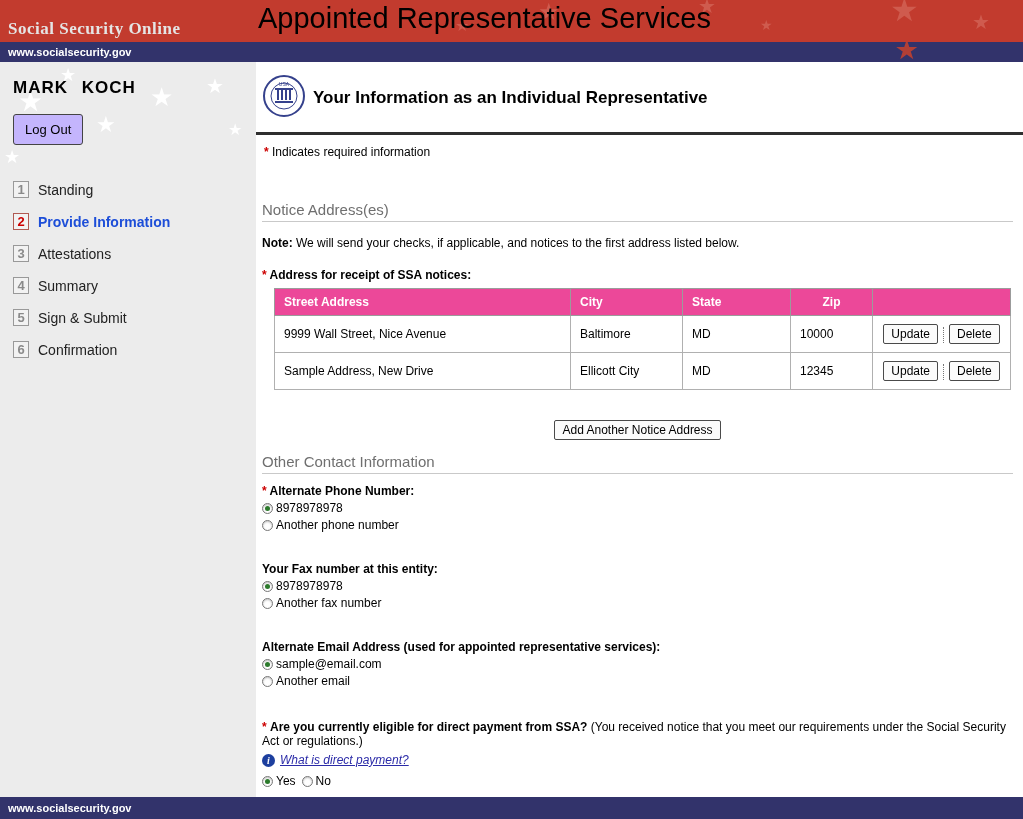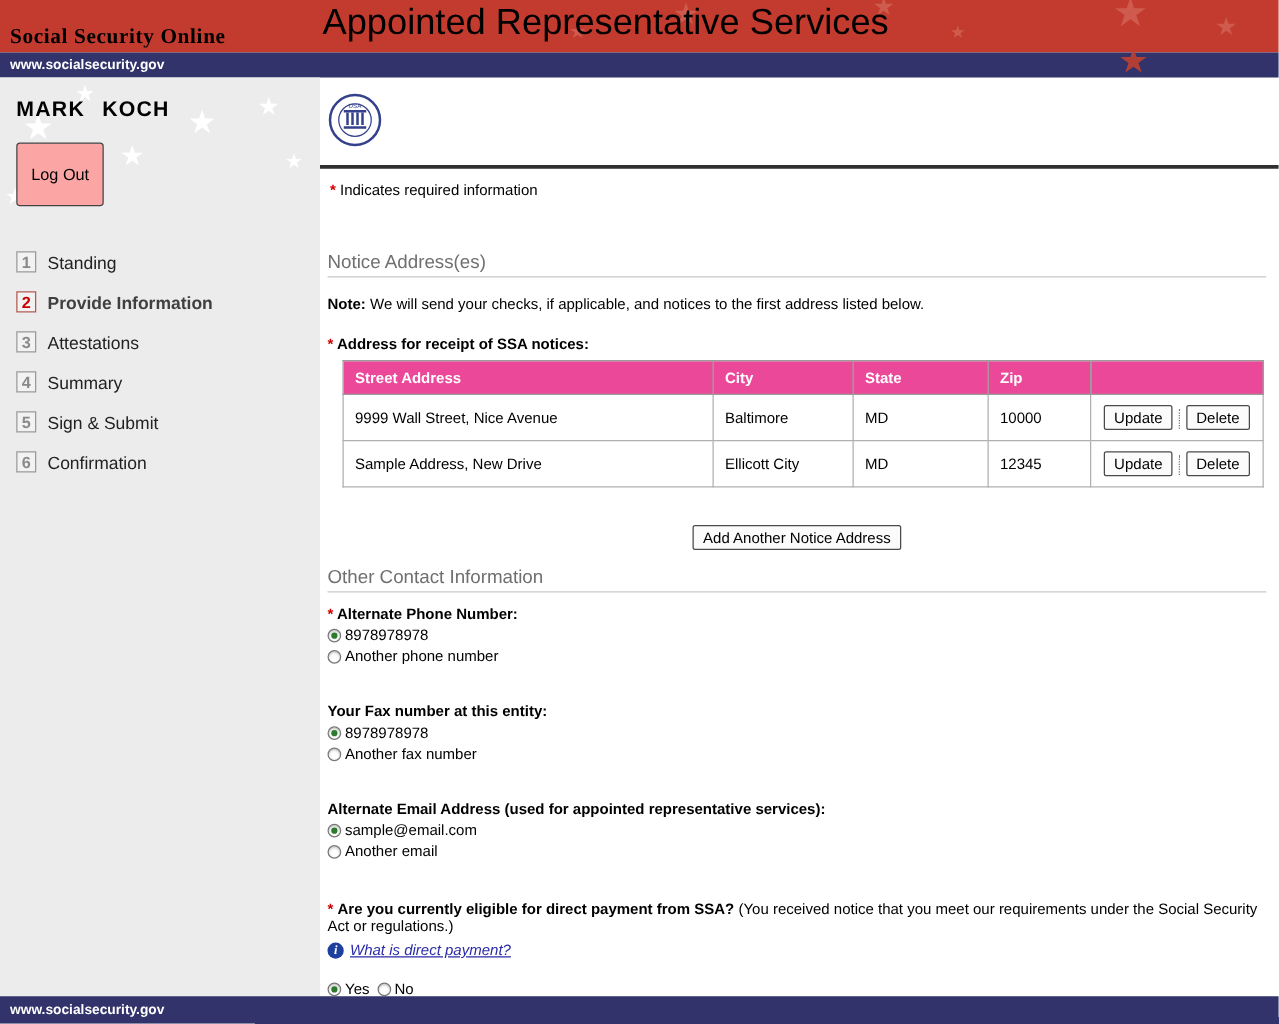--- a/index.html
+++ b/index.html
@@ -6,21 +6,21 @@
   html,body { margin:0; padding:0; }
   body {
     width:1023px; height:819px; position:relative; overflow:hidden;
     font-family:"Liberation Sans", sans-serif; background:#fff; color:#000;
   }
   
   .banner { position:relative; height:42px; background:#c23b2e; overflow:hidden; }
   .star { position:absolute; pointer-events:none; line-height:1; }
   .banner .star { color:#cf5b4e; }
   .brand {
-    position:absolute; left:8px; bottom:3px; color:#000000; z-index:2;
+    position:absolute; left:8px; bottom:3px; color:#e5e5e5; z-index:2;
     font-family:"Liberation Serif", serif; font-size:17px; font-weight:bold; letter-spacing:.5px;
   }
   .banner-title {
     position:absolute; left:258px; top:2px; color:#000000; z-index:2;
     font-family:Liberation Sans, sans-serif; font-size:29px; font-weight:normal;
   }
   .urlbar {
     height:20px; background:#32336b; color:#fff; position:relative; overflow:hidden;
     font-size:11px; font-weight:bold; line-height:20px; padding-left:8px;
   }
@@ -28,51 +28,51 @@
   
   .layout { display:flex; height:735px; }
   .sidebar {
     flex:0 0 256px; width:256px; background:#ececec; position:relative;
     padding:16px 0 0 13px;
   }
   .sidebar .star { color:#ffffff; }
   .user-name { position:relative; z-index:1; font-size:17px; font-weight:bold; letter-spacing:1px; word-spacing:8px; }
   .logout {
     position:relative; z-index:1; margin-top:16px; font-family:inherit; font-size:13px;
-    padding:17px 11px; background:#fca5a5; border:1px solid #444; border-radius:3px; cursor:pointer;
+    padding:7px 11px; background:#c4b5fd; border:1px solid #444; border-radius:3px; cursor:pointer;
   }
   .steps { list-style:none; margin:36px 0 0; padding:0; position:relative; z-index:1; }
   .step { display:flex; align-items:center; gap:9px; margin-bottom:15px; font-size:14px; color:#222; }
   .step-num {
     display:inline-block; min-width:16px; text-align:center; border:1px solid #999;
     color:#8a8a8a; font-size:13px; font-weight:bold; padding:0 3px; background:#f2f2f2;
   }
   .step[data-active="true"] .step-num { color:#c00; border-color:#b05a52; }
-  .step[data-active="true"] .step-label { font-weight:bold; color:#404040; }
+  .step[data-active="true"] .step-label { font-weight:bold; color:#1d4ed8; }
   
   .main { flex:1; position:relative; padding:0 10px 0 6px; font-size:12px; }
   .page-head { display:flex; align-items:center; gap:7px; padding-top:12px; }
   .page-title { font-size:17px; font-weight:bold; margin:0; }
   .rule-dark { height:3px; background:#2f2f2f; margin:11px -10px 0 -6px; }
   .req { color:#c00; font-weight:bold; }
   .req-note { margin:10px 0 0 2px; }
   .section-h { font-size:15px; font-weight:normal; color:#6f6f6f; margin:42px 0 0; }
   .section-h.contact { margin-top:13px; }
   .rule-light { height:1px; background:#c9c9c9; margin-top:3px; }
   .note { margin:14px 0 0; }
   .tbl-label { margin:18px 0 0; font-weight:bold; }
   .addr-table { border-collapse:collapse; margin:6px 0 0 12px; font-size:12px; }
   .addr-table th {
     background:#ec4899; color:#fff; text-align:left; font-weight:bold;
     padding:6px 9px; border:1px solid #9b9b9b;
   }
   .addr-table th:nth-child(1){ width:296px; }
   .addr-table th:nth-child(2){ width:112px; }
   .addr-table th:nth-child(3){ width:108px; }
-  .addr-table th:nth-child(4){ width:82px; }
+  .addr-table th:nth-child(4){ width:82px;text-align:center; }
   .addr-table th:nth-child(5){ width:138px; }
   .addr-table td { border:1px solid #b0b0b0; padding:8px 9px; background:#fff; }
   .td-actions { border-left:1px dotted #777; white-space:nowrap; padding:4px 7px; text-align:center; }
   .btn {
     font-family:inherit; font-size:12px; background:#fbfbfb; border:1px solid #4a4a4a;
     border-radius:2px; padding:2px 7px; cursor:pointer;
   }
   .action-sep { display:inline-block; width:0; height:16px; border-left:1px dotted #777; margin:0 5px; vertical-align:middle; }
   .add-btn { display:block; margin:30px auto 0; }
   .group { margin-top:30px; }
@@ -88,21 +88,21 @@
   .opt { margin-left:3px; cursor:pointer; }
   .dp { margin-top:32px; font-weight:normal; max-width:756px; }
   .dp .b { font-weight:bold; }
   .link-row { display:flex; align-items:center; margin-top:5px; }
   .info-icon {
     width:13px; height:13px; border-radius:50%; background:#1d3f9e; color:#fff;
     font-family:"Liberation Serif", serif; font-style:italic; font-weight:bold;
     font-size:10px; line-height:13px; text-align:center; display:inline-block; margin-right:5px; flex:0 0 auto;
   }
   .dp-link { color:#2b2ba8; font-style:italic; text-decoration:underline; cursor:pointer; }
-  .inline-radios { display:flex; align-items:center; margin-top:17px; }
+  .inline-radios { display:flex; align-items:center; margin-top:7px; }
   .inline-radios .pair { display:flex; align-items:center; margin-right:6px; }
   .rule-end { height:2px; background:#000; margin-top:24px; }
   .footer-bar { position:absolute; bottom:0; left:0; width:100%; height:22px; background:#32336b; color:#fff; font-size:11px; font-weight:bold; line-height:22px; padding-left:8px; }
 </style>
 </head>
 <body>
 
 <div class="banner">
   <span class="star" style="left:455px;top:18px;font-size:16px;">★</span>
   <span class="star" style="left:538px;top:0px;font-size:24px;">★</span>
@@ -168,20 +168,21 @@
           <circle cx="22" cy="22" r="13" fill="none" stroke="#35418c" stroke-width="1"></circle>
           <rect x="15" y="16" width="2" height="10" fill="#35418c"></rect>
           <rect x="19" y="16" width="2" height="10" fill="#35418c"></rect>
           <rect x="23" y="16" width="2" height="10" fill="#35418c"></rect>
           <rect x="27" y="16" width="2" height="10" fill="#35418c"></rect>
           <rect x="13" y="14" width="18" height="2" fill="#35418c"></rect>
           <rect x="13" y="27" width="18" height="2" fill="#35418c"></rect>
           <text x="22" y="12" font-size="5" text-anchor="middle" fill="#35418c" font-family="Liberation Sans, sans-serif">USA</text>
         </svg>
       </span>
+      <h1 class="page-title">Your Information as an Individual Representative</h1>
     </div>
     <div class="rule-dark"></div>
 
     <div class="req-note">
       <span class="req">*</span>
       <span>Indicates required information</span>
     </div>
 
     <h2 class="section-h">Notice Address(es)</h2>
     <div class="rule-light"></div>

